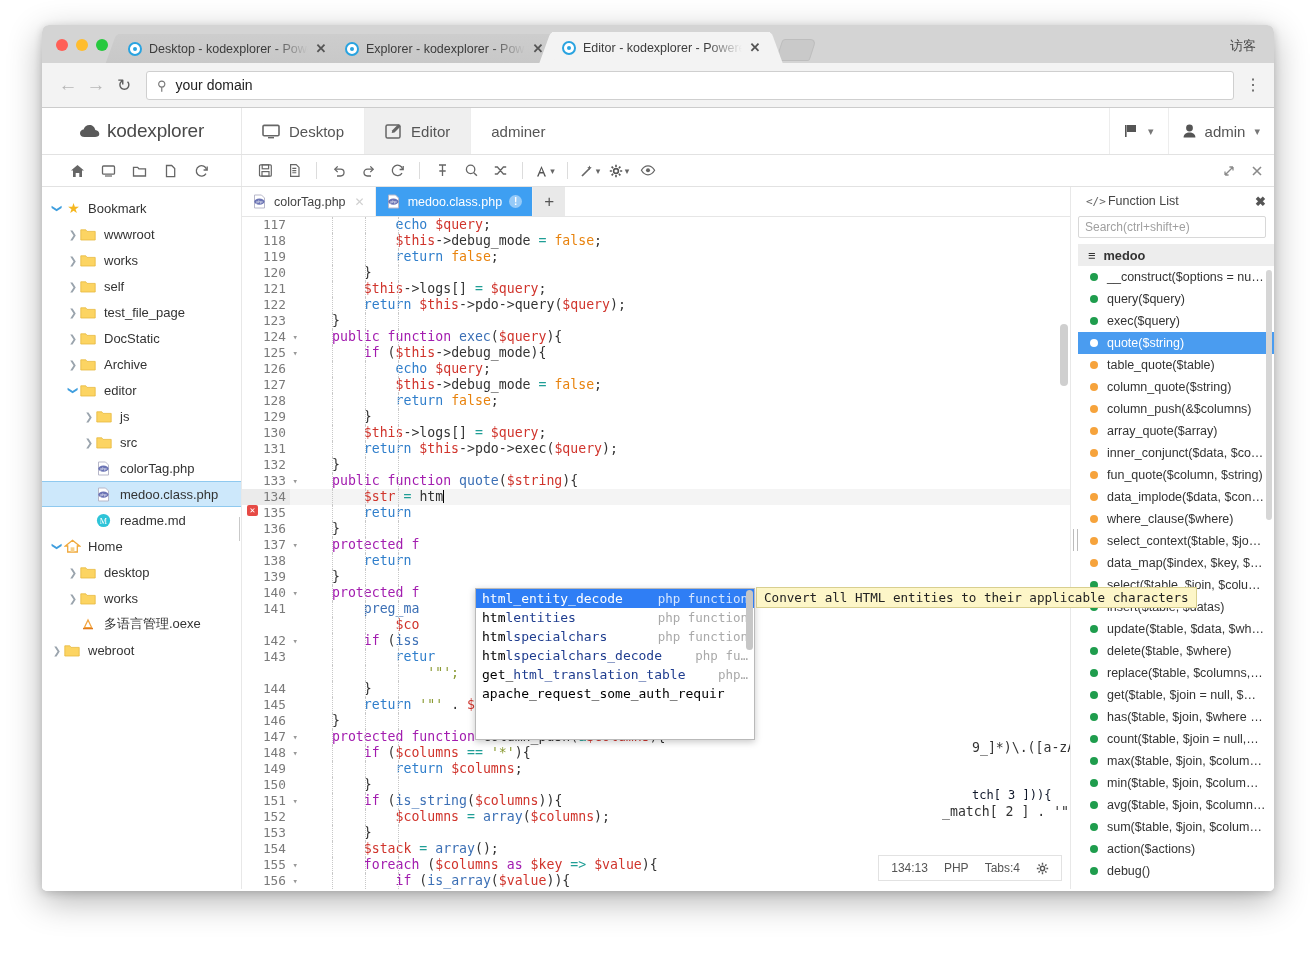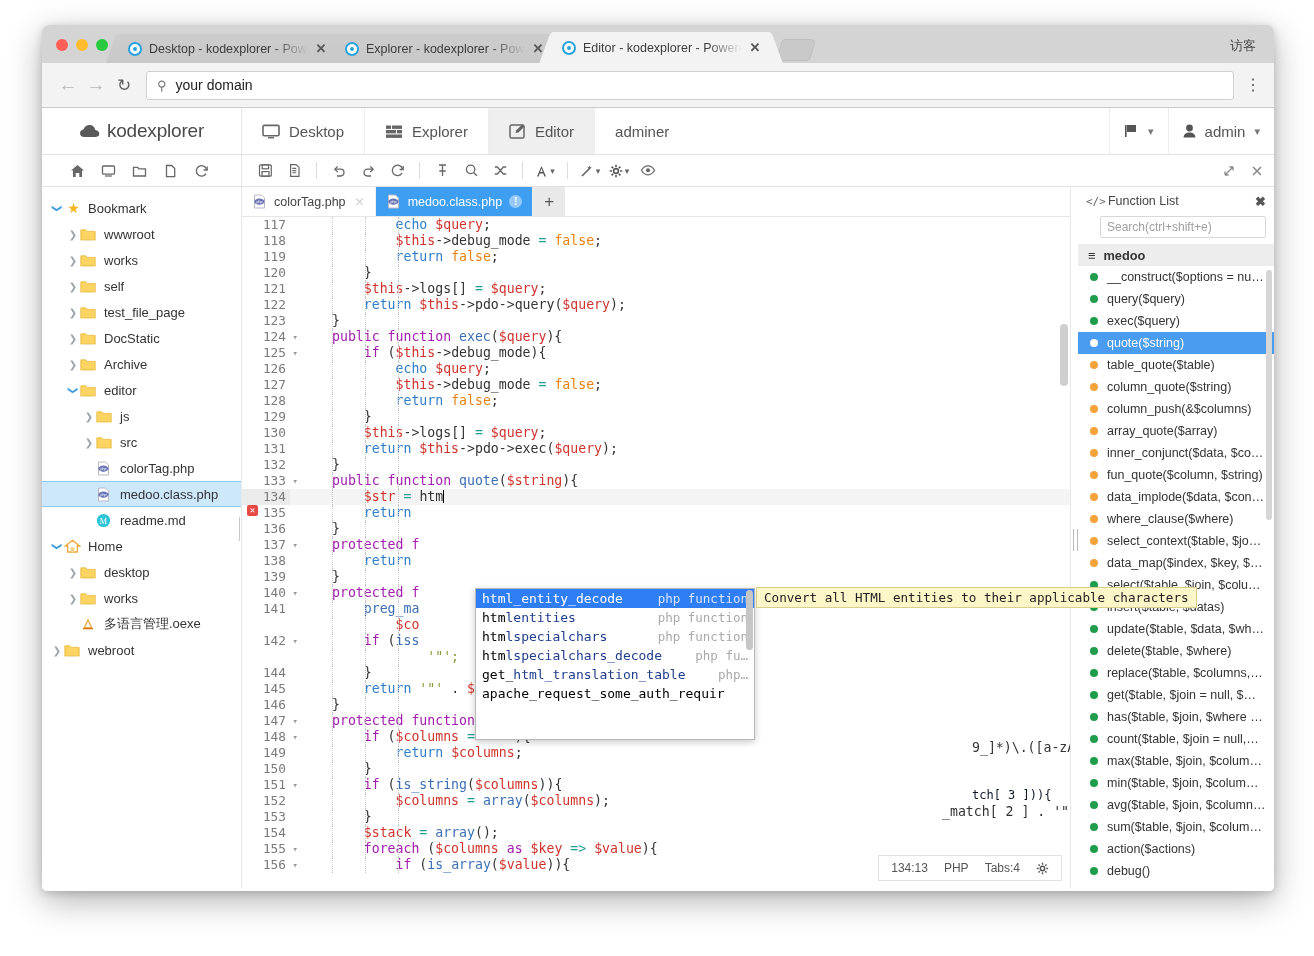--- a/index.html
+++ b/index.html
@@ -238,21 +238,21 @@
   }
   .vsplit::after {
     content:""; position:absolute; left:2px; top:342px; width:3px; height:22px;
     border-left:1px solid #bcbcbc; border-right:1px solid #bcbcbc;
   }
 
   
   .fnlist { width:196px; flex:0 0 auto; background:#fff; display:flex; flex-direction:column; font-size:12.5px; }
   .fnhead { height:28px; display:flex; align-items:center; padding:0 8px; color:#444; font-size:12.5px; }
   .fnhead .close { margin-left:auto; color:#555; font-size:13px; font-weight:bold; }
-  .fnsearch { margin: 1px 8px 6px 22px; border-radius: 6px; }
+  .fnsearch { margin: 1px 8px 6px 0; border-radius: 6px; }
   .fnsearch input {
     width:100%; height:22px; border:1px solid #d8d8d8; border-radius:2px;
     font-size:12px; padding:0 6px; color:#333; outline:none;
     font-family:"Liberation Sans",sans-serif;
   }
   .fnsearch input::placeholder { color:#a0a0a0; }
   .fngroup {
     height:22px; display:flex; align-items:center; gap:8px; padding:0 10px;
     background:#ededed; font-weight:bold; color:#333; font-size:12.8px;
   }
@@ -324,32 +324,20 @@
         </div>
         <div id="app-nav-items" style="display:flex;">
             <div class="navitem">
               <span>
                 <svg width="18" height="15" viewBox="0 0 18 15">
                   <rect x="1" y="1.4" width="16" height="10.4" rx="1.2" fill="none" stroke="#666" stroke-width="1.6"></rect>
                   <rect x="6" y="13" width="6" height="1.4" fill="#666"></rect>
                 </svg>
               </span>
               <span>Desktop</span>
-            </div>
-            <div class="navitem">
-              <span>
-                <svg width="18" height="15" viewBox="0 0 18 15">
-                  <rect x="1" y="1.5" width="5" height="3.4" fill="#666"></rect>
-                  <rect x="7" y="1.5" width="10" height="3.4" fill="#666"></rect>
-                  <rect x="1" y="6" width="10" height="3.4" fill="#666"></rect>
-                  <rect x="12" y="6" width="5" height="3.4" fill="#666"></rect>
-                  <rect x="1" y="10.5" width="16" height="3.4" fill="#666"></rect>
-                </svg>
-              </span>
-              <span>Explorer</span>
             </div>
             <div class="navitem active">
               <span>
                 <svg width="17" height="16" viewBox="0 0 17 16">
                   <rect x="1" y="2" width="14" height="13" rx="1.6" fill="none" stroke="#666" stroke-width="1.5"></rect>
                   <path d="M13.3 1.2l2.2 2.2-6 6-2.8.6.6-2.8z" fill="#666"></path>
                 </svg>
               </span>
               <span>Editor</span>
             </div>
@@ -747,20 +735,21 @@
                 <div class="coderow cur"><div class="gutter">134</div><div class="codetext"><span class="indent-guide" style="left:42px"></span><span class="indent-guide" style="left:75px"></span><span class="indent-guide" style="left:108px"></span><span class="pl">    </span><span class="v">$str</span><span class="pl"> </span><span class="op">=</span><span class="pl"> </span><span class="pl">htm</span><span class="caret"></span></div></div>
                 <div class="coderow"><div class="gutter"><span class="errmark">✕</span>135</div><div class="codetext"><span class="indent-guide" style="left:42px"></span><span class="indent-guide" style="left:75px"></span><span class="indent-guide" style="left:108px"></span><span class="pl">    </span><span class="kb">return</span><span class="pl"> </span></div></div>
                 <div class="coderow"><div class="gutter">136</div><div class="codetext"><span class="indent-guide" style="left:42px"></span><span class="indent-guide" style="left:75px"></span><span class="indent-guide" style="left:108px"></span><span class="pl">}</span></div></div>
                 <div class="coderow"><div class="gutter">137<span class="fold">▾</span></div><div class="codetext"><span class="indent-guide" style="left:42px"></span><span class="indent-guide" style="left:75px"></span><span class="indent-guide" style="left:108px"></span><span class="k">protected f</span></div></div>
                 <div class="coderow"><div class="gutter">138</div><div class="codetext"><span class="indent-guide" style="left:42px"></span><span class="indent-guide" style="left:75px"></span><span class="indent-guide" style="left:108px"></span><span class="pl">    </span><span class="kb">return</span><span class="pl"> </span></div></div>
                 <div class="coderow"><div class="gutter">139</div><div class="codetext"><span class="indent-guide" style="left:42px"></span><span class="indent-guide" style="left:75px"></span><span class="indent-guide" style="left:108px"></span><span class="pl">}</span></div></div>
                 <div class="coderow"><div class="gutter">140<span class="fold">▾</span></div><div class="codetext"><span class="indent-guide" style="left:42px"></span><span class="indent-guide" style="left:75px"></span><span class="indent-guide" style="left:108px"></span><span class="k">protected f</span></div></div>
                 <div class="coderow"><div class="gutter">141</div><div class="codetext"><span class="indent-guide" style="left:42px"></span><span class="indent-guide" style="left:75px"></span><span class="indent-guide" style="left:108px"></span><span class="pl">    </span><span class="fn">preg_ma</span></div></div>
                 <div class="coderow"><div class="gutter"></div><div class="codetext"><span class="indent-guide" style="left:42px"></span><span class="indent-guide" style="left:75px"></span><span class="indent-guide" style="left:108px"></span><span class="pl">        </span><span class="v">$co</span></div></div>
                 <div class="coderow"><div class="gutter">142<span class="fold">▾</span></div><div class="codetext"><span class="indent-guide" style="left:42px"></span><span class="indent-guide" style="left:75px"></span><span class="indent-guide" style="left:108px"></span><span class="pl">    </span><span class="k">if</span><span class="pl"> (</span><span class="fn">iss</span></div></div>
+                <div class="coderow"><div class="gutter">143</div><div class="codetext"><span class="indent-guide" style="left:42px"></span><span class="indent-guide" style="left:75px"></span><span class="indent-guide" style="left:108px"></span><span class="pl">        </span><span class="kb">retur</span></div></div>
                 <div class="coderow"><div class="gutter"></div><div class="codetext"><span class="indent-guide" style="left:42px"></span><span class="indent-guide" style="left:75px"></span><span class="indent-guide" style="left:108px"></span><span class="pl">            </span><span class="st">'"';</span></div></div>
                 <div class="coderow"><div class="gutter">144</div><div class="codetext"><span class="indent-guide" style="left:42px"></span><span class="indent-guide" style="left:75px"></span><span class="indent-guide" style="left:108px"></span><span class="pl">    }</span></div></div>
                 <div class="coderow"><div class="gutter">145</div><div class="codetext"><span class="indent-guide" style="left:42px"></span><span class="indent-guide" style="left:75px"></span><span class="indent-guide" style="left:108px"></span><span class="pl">    </span><span class="kb">return</span><span class="pl"> </span><span class="st">'"'</span><span class="pl"> . </span><span class="v">$string</span><span class="pl"> . </span><span class="st">'"'</span><span class="pl">;</span></div></div>
                 <div class="coderow"><div class="gutter">146</div><div class="codetext"><span class="indent-guide" style="left:42px"></span><span class="indent-guide" style="left:75px"></span><span class="indent-guide" style="left:108px"></span><span class="pl">}</span></div></div>
                 <div class="coderow"><div class="gutter">147<span class="fold">▾</span></div><div class="codetext"><span class="indent-guide" style="left:42px"></span><span class="indent-guide" style="left:75px"></span><span class="indent-guide" style="left:108px"></span><span class="k">protected function</span><span class="pl"> </span><span class="pl">column_push</span><span class="pl">(</span><span class="op">&amp;</span><span class="v">$columns</span><span class="pl">){</span></div></div>
                 <div class="coderow"><div class="gutter">148<span class="fold">▾</span></div><div class="codetext"><span class="indent-guide" style="left:42px"></span><span class="indent-guide" style="left:75px"></span><span class="indent-guide" style="left:108px"></span><span class="pl">    </span><span class="k">if</span><span class="pl"> (</span><span class="v">$columns</span><span class="pl"> </span><span class="op">==</span><span class="pl"> </span><span class="st">'*'</span><span class="pl">){</span></div></div>
                 <div class="coderow"><div class="gutter">149</div><div class="codetext"><span class="indent-guide" style="left:42px"></span><span class="indent-guide" style="left:75px"></span><span class="indent-guide" style="left:108px"></span><span class="pl">        </span><span class="kb">return</span><span class="pl"> </span><span class="v">$columns</span><span class="pl">;</span></div></div>
                 <div class="coderow"><div class="gutter">150</div><div class="codetext"><span class="indent-guide" style="left:42px"></span><span class="indent-guide" style="left:75px"></span><span class="indent-guide" style="left:108px"></span><span class="pl">    }</span></div></div>
                 <div class="coderow"><div class="gutter">151<span class="fold">▾</span></div><div class="codetext"><span class="indent-guide" style="left:42px"></span><span class="indent-guide" style="left:75px"></span><span class="indent-guide" style="left:108px"></span><span class="pl">    </span><span class="k">if</span><span class="pl"> (</span><span class="fn">is_string</span><span class="pl">(</span><span class="v">$columns</span><span class="pl">)){</span></div></div>
                 <div class="coderow"><div class="gutter">152</div><div class="codetext"><span class="indent-guide" style="left:42px"></span><span class="indent-guide" style="left:75px"></span><span class="indent-guide" style="left:108px"></span><span class="pl">        </span><span class="v">$columns</span><span class="pl"> </span><span class="op">=</span><span class="pl"> </span><span class="fn">array</span><span class="pl">(</span><span class="v">$columns</span><span class="pl">);</span></div></div>

